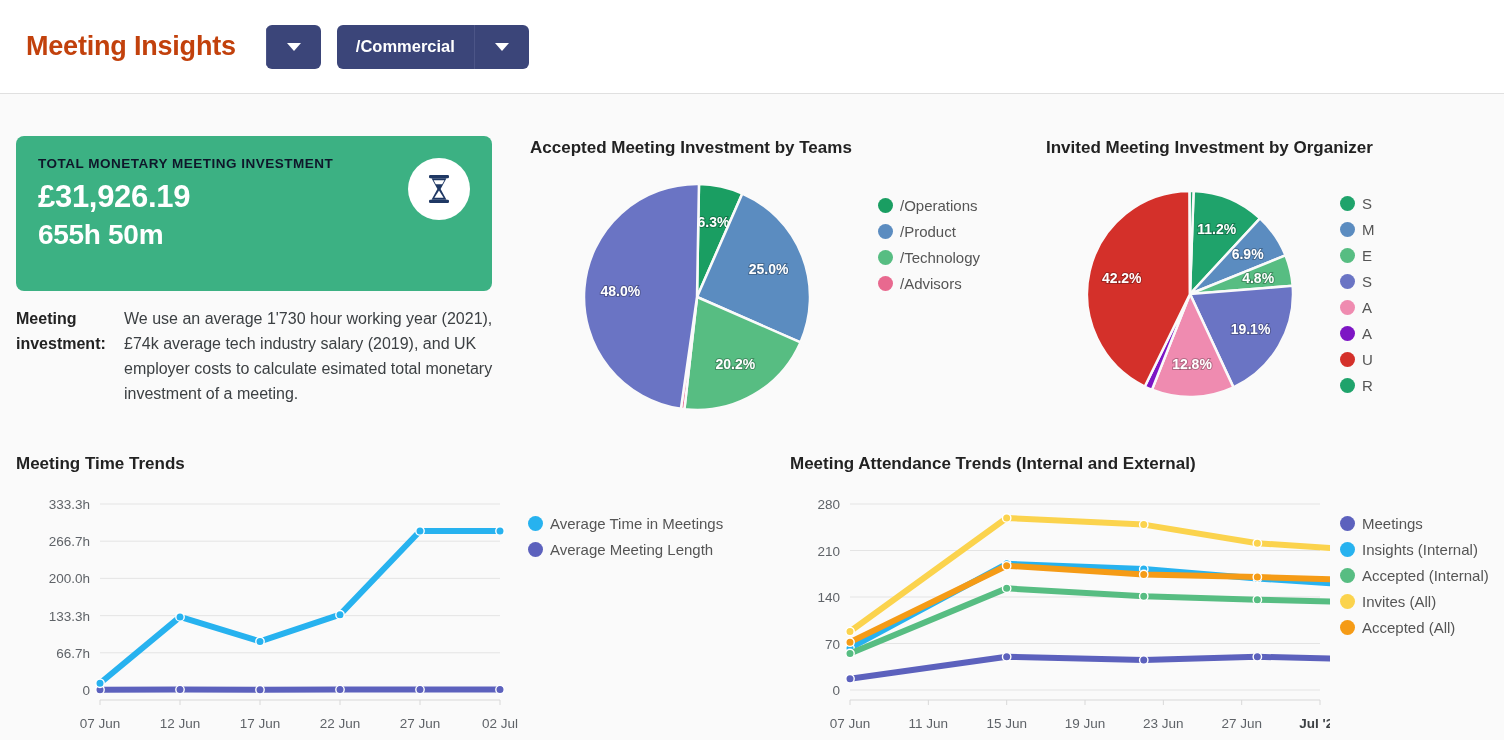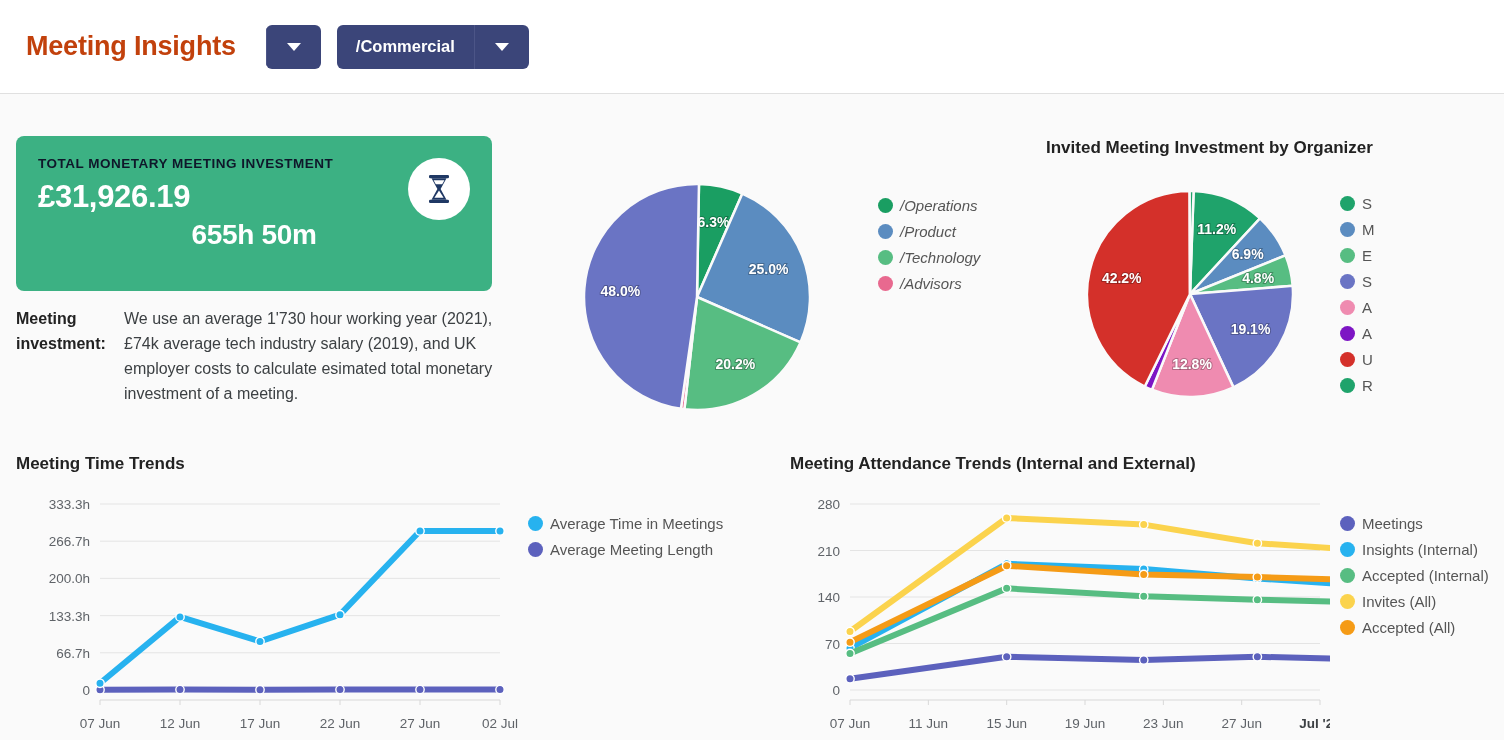--- a/index.html
+++ b/index.html
@@ -45,21 +45,21 @@
   .kpi-card {
     position: absolute; left: 16px; top: 42px; width: 476px; height: 155px;
     background: #3cb183; border-radius: 8px; box-sizing: border-box;
     padding: 20px 22px; color: #ffffff;
   }
   .kpi-label {
     font-size: 13.5px; font-weight: bold; letter-spacing: 0.5px;
     color: #0f172a; text-transform: uppercase;
   }
   .kpi-value { font-size: 31px; font-weight: bold; margin-top: 8px; letter-spacing: -0.3px; }
-  .kpi-sub { font-size: 28px; font-weight: bold; margin-top: 4px; letter-spacing: -0.3px; text-align: center; }
+  .kpi-sub { font-size: 28px; font-weight: bold; margin-top: 4px; letter-spacing: -0.3px; }
   .kpi-icon {
     position: absolute; right: 22px; top: 22px; width: 62px; height: 62px;
     border-radius: 50%; background: #ffffff;
     display: flex; align-items: center; justify-content: center;
   }
 
   .note { position: absolute; left: 16px; top: 212px; width: 478px; display: flex; }
   .note-term { font-size: 16px; font-weight: bold; color: #222; width: 108px;
                line-height: 25px; flex: none; }
   .note-body { font-size: 16px; color: #3c4043; line-height: 25px; }
@@ -123,32 +123,33 @@
           <path d="M15 17.6 L19.6 24.7 H10.4 Z" fill="#ffffff"></path>
         </svg>
       </div>
     </div>
 
     <div class="note">
       <div class="note-term">Meeting investment:</div>
       <div class="note-body">We use an average 1'730 hour working year (2021), £74k average tech industry salary (2019), and UK employer costs to calculate esimated total monetary investment of a meeting.</div>
     </div>
 
+    <div class="panel-title" style="left:530px; top:44px;">Accepted Meeting Investment by Teams</div>
     <svg class="chart-svg" style="left:520px; top:60px;" width="360" height="290" id="pie-0">
         <path d="M177,143 L178.97212192741304,30.017210447327784 A113,113 0 0 1 222.3839781964804,39.51427865129706 Z" fill="#1a9e62" stroke="#fafafa" stroke-width="2.5"></path>
         <text x="193.42166395061054" y="72.93526425082668" text-anchor="middle" class="pie-pct">6.3%</text>
         <path d="M177,143 L222.3839781964804,39.51427865129706 A113,113 0 0 1 280.48572134870295,188.3839781964804 Z" fill="#5b8cc0" stroke="#fafafa" stroke-width="2.5"></path>
         <text x="248.58140636189006" y="120.06278712444698" text-anchor="middle" class="pie-pct">25.0%</text>
         <path d="M177,143 L280.48572134870295,188.3839781964804 A113,113 0 0 1 164.40401066068523,255.2957748651474 Z" fill="#57bd82" stroke="#fafafa" stroke-width="2.5"></path>
         <text x="215.37353319333724" y="214.57219802785428" text-anchor="middle" class="pie-pct">20.2%</text>
         <path d="M177,143 L164.40401066068523,255.2957748651474 A113,113 0 0 1 160.8829304912772,254.84471409258015 Z" fill="#e8698f" stroke="#fafafa" stroke-width="2.5"></path>
         <path d="M177,143 L160.8829304912772,254.84471409258015 A113,113 0 0 1 178.97212192741299,30.017210447327784 Z" fill="#6a74c4" stroke="#fafafa" stroke-width="2.5"></path>
         <text x="100.40751097942197" y="141.83751465457047" text-anchor="middle" class="pie-pct">48.0%</text>
       </svg>
-    <div class="legend" style="left:878px; top:98px;font-style:italic;" id="legend-0">
+    <div class="legend" style="left:878px; top:98px;" id="legend-0">
         <div class="legend-item">
           <span class="legend-dot" style="background: rgb(26, 158, 98);"></span>
           <span class="legend-text">/Operations</span>
         </div>
         <div class="legend-item">
           <span class="legend-dot" style="background: rgb(91, 140, 192);"></span>
           <span class="legend-text">/Product</span>
         </div>
         <div class="legend-item">
           <span class="legend-dot" style="background: rgb(87, 189, 130);"></span>

